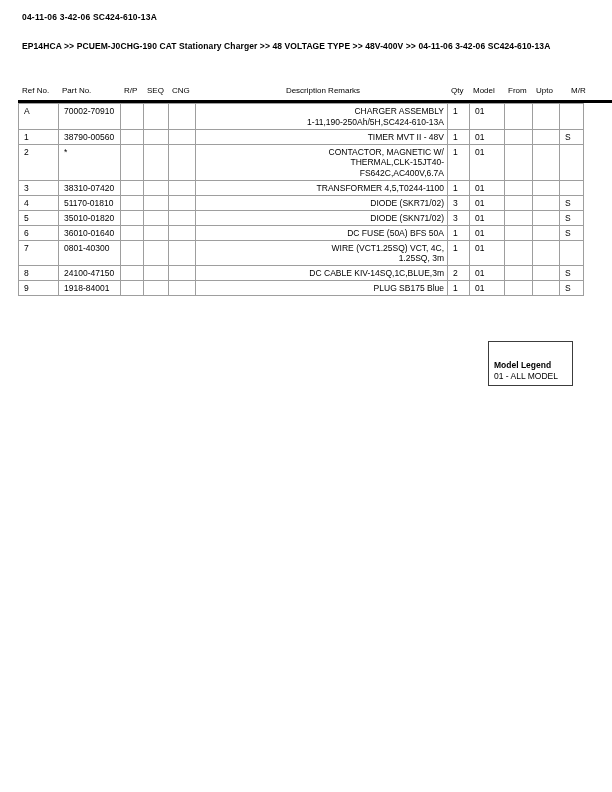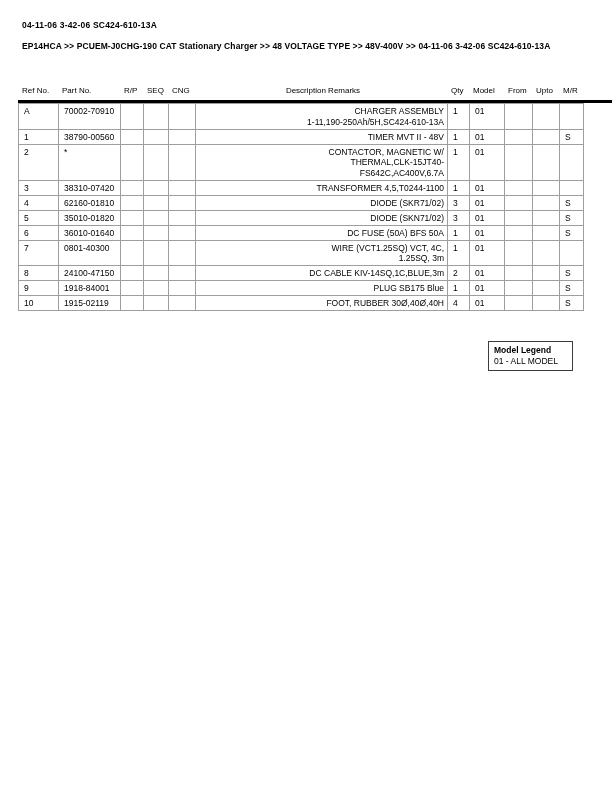--- a/index.html
+++ b/index.html
@@ -6,21 +6,21 @@
   .page{
     position:relative;
     width:612px;height:792px;
     background:#ffffff;
     font-family:"Liberation Sans", sans-serif;
     color:#000;
     overflow:hidden;
     margin:0 auto;
   }
   .doc-title{
-    position:absolute;left:22px;top:20px;
+    position:absolute;left:22px;top:12px;
     font-size:8.5px;font-weight:bold;letter-spacing:.2px;
     white-space:nowrap;
   }
   .breadcrumb{
     position:absolute;left:22px;top:41px;
     font-size:8.5px;font-weight:bold;letter-spacing:.1px;
     white-space:nowrap;
   }
   .thead-row{
     position:absolute;left:18px;top:86px;
@@ -55,21 +55,21 @@
   .legend-box{
     position:absolute;left:488px;top:341px;
     width:85px;
     border:1px solid #3c3c3c;
     box-sizing:border-box;
     padding:3px 5px 3px 5px;
     font-size:8.5px;
     line-height:11px;
     background:#fff;
   }
-  .legend-title{font-weight:bold;}
+  .legend-title{font-weight:bold;margin-top:15px;}
 </style>
 </head>
 <body>
 
 <div class="page">
 
   <div class="doc-title">04-11-06 3-42-06 SC424-610-13A</div>
 
   <div class="breadcrumb">EP14HCA &gt;&gt; PCUEM-J0CHG-190 CAT Stationary Charger &gt;&gt; 48 VOLTAGE TYPE &gt;&gt; 48V-400V &gt;&gt; 04-11-06 3-42-06 SC424-610-13A</div>
 
@@ -77,21 +77,21 @@
       <span class="hcell" style="width: 40px;">Ref No.</span>
       <span class="hcell" style="width: 62px;">Part No.</span>
       <span class="hcell" style="width: 23px;">R/P</span>
       <span class="hcell" style="width: 25px;">SEQ</span>
       <span class="hcell" style="width: 27px;">CNG</span>
       <span class="hcell" style="width: 252px; text-align: center;">Description Remarks</span>
       <span class="hcell" style="width: 22px;">Qty</span>
       <span class="hcell" style="width: 35px;">Model</span>
       <span class="hcell" style="width: 28px;">From</span>
       <span class="hcell" style="width: 27px;">Upto</span>
-      <span class="hcell" style="width: 24px;">M/R</span>
+      <span class="hcell" style="width: 24px; margin-left: 8px;">M/R</span>
     </div>
 
   <div class="divider-bar"></div>
 
   <table class="parts">
     <colgroup id="cols">
         <col style="width: 40px;">
         <col style="width: 62px;">
         <col style="width: 23px;">
         <col style="width: 25px;">
@@ -154,21 +154,21 @@
           <td class="c-cng"></td>
           <td class="c-desc">TRANSFORMER 4,5,T0244-1100</td>
           <td class="c-qty">1</td>
           <td class="c-model">01</td>
           <td class="c-from"></td>
           <td class="c-upto"></td>
           <td class="c-mr"></td>
         </tr>
         <tr>
           <td class="c-ref">4</td>
-          <td class="c-part">62160-01810</td>
+          <td class="c-part">51170-01810</td>
           <td class="c-rp"></td>
           <td class="c-seq"></td>
           <td class="c-cng"></td>
           <td class="c-desc">DIODE (SKR71/02)</td>
           <td class="c-qty">3</td>
           <td class="c-model">01</td>
           <td class="c-from"></td>
           <td class="c-upto"></td>
           <td class="c-mr">S</td>
         </tr>
@@ -226,33 +226,20 @@
           <td class="c-mr">S</td>
         </tr>
         <tr>
           <td class="c-ref">9</td>
           <td class="c-part">1918-84001</td>
           <td class="c-rp"></td>
           <td class="c-seq"></td>
           <td class="c-cng"></td>
           <td class="c-desc">PLUG SB175 Blue</td>
           <td class="c-qty">1</td>
-          <td class="c-model">01</td>
-          <td class="c-from"></td>
-          <td class="c-upto"></td>
-          <td class="c-mr">S</td>
-        </tr>
-        <tr>
-          <td class="c-ref">10</td>
-          <td class="c-part">1915-02119</td>
-          <td class="c-rp"></td>
-          <td class="c-seq"></td>
-          <td class="c-cng"></td>
-          <td class="c-desc">FOOT, RUBBER 30Ø,40Ø,40H</td>
-          <td class="c-qty">4</td>
           <td class="c-model">01</td>
           <td class="c-from"></td>
           <td class="c-upto"></td>
           <td class="c-mr">S</td>
         </tr>
       </tbody>
   </table>
 
   <div class="legend-box">
     <div class="legend-title">Model Legend</div>

